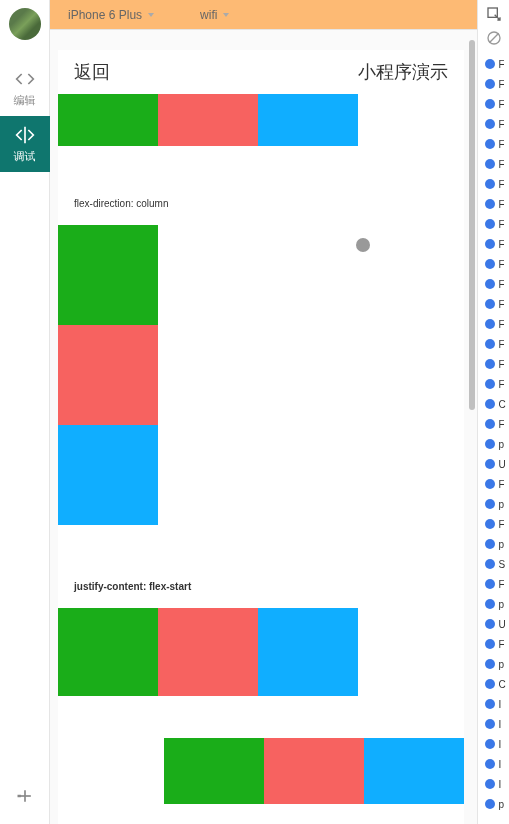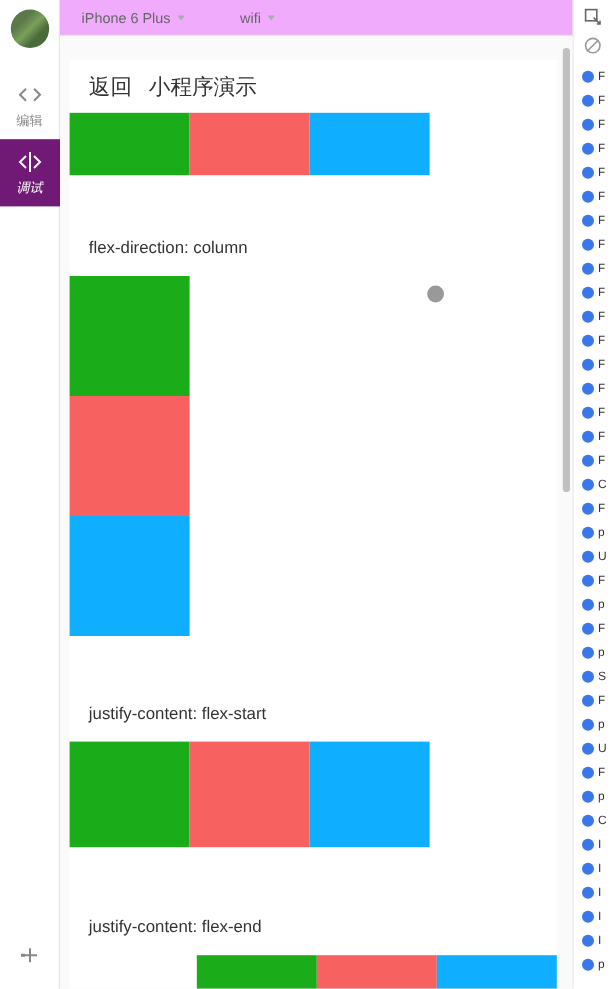--- a/index.html
+++ b/index.html
@@ -3,53 +3,53 @@
   <meta charset="utf-8">
   <style>
     * { margin: 0; padding: 0; box-sizing: border-box; }
     body { font-family: -apple-system, "Microsoft YaHei", sans-serif; font-size: 13px; color: #333; background: #fff; width: 509px; height: 824px; overflow: hidden; position: relative; }
     
     .app { display: flex; height: 100%; }
     
     .sidebar { width: 50px; background: #fff; border-right: 1px solid #e5e5e5; display: flex; flex-direction: column; align-items: center; padding-top: 8px; }
     .avatar { width: 32px; height: 32px; border-radius: 50%; background: linear-gradient(135deg, #5a7a4a 30%, #7aa05a 50%, #4a6a3a 70%); margin-bottom: 20px; }
     .side-item { width: 50px; height: 56px; display: flex; flex-direction: column; align-items: center; justify-content: center; gap: 4px; cursor: pointer; color: #888; font-size: 11px; }
-    .side-item.active { background: #701a75; color: #fff; font-style: italic; }
+    .side-item.active { background: #0f766e; color: #fff; }
     .side-item svg { width: 20px; height: 20px; }
     .side-spacer { flex: 1; }
     
     .main { flex: 1; display: flex; flex-direction: column; background: #f5f5f5; position: relative; }
     
-    .topbar { height: 30px; background: #f0abfc; border-bottom: 1px solid #e5e5e5; display: flex; align-items: center; padding: 0 10px; gap: 0; font-size: 12px; color: #666; }
+    .topbar { height: 30px; background: #fdba74; border-bottom: 1px solid #e5e5e5; display: flex; align-items: center; padding: 0 10px; gap: 0; font-size: 12px; color: #666; }
     .top-select { display: flex; align-items: center; gap: 6px; padding: 0 8px; cursor: pointer; }
     .top-select .chev { width: 0; height: 0; border-left: 3px solid transparent; border-right: 3px solid transparent; border-top: 4px solid #aaa; }
     .top-divider { width: 30px; }
     
     .preview { flex: 1; background: #fafafa; padding: 0 0 0 8px; position: relative; overflow: hidden; }
     .preview-inner { width: 406px; background: #fff; height: 100%; position: relative; }
     
     .page-header { height: 44px; display: flex; align-items: center; padding: 0 16px; font-size: 18px; color: #333; margin-top: 20px; }
     .back { width: 60px; }
-    .title { flex: 1; text-align: left; margin-left: -10px; }
+    .title { flex: 1; text-align: right; margin-left: -10px; }
     
     .demo-area { padding: 0 0 0 0; }
-    .demo-label { font-size: 14px; color: #333; padding: 16px; }
+    .demo-label { font-size: 10px; color: #333; padding: 16px; }
     .flex-row-full { display: flex; height: 88px; width: 300px; }
     .flex-col { display: flex; flex-direction: column; width: 100px; }
     .box { width: 100px; height: 100px; }
     .box-tall { width: 100px; height: 88px; }
     .green { background: #1aad19; }
     .red { background: #f76260; }
     .blue { background: #10aeff; }
     
     .row1 { display: flex; }
     .row1 .box { height: 52px; }
     
     .section2 { margin-top: 36px; }
-    .section3 { margin-top: 40px; }
+    .section3 { margin-top: 40px; font-weight: bold; }
     .section4 { margin-top: 42px; }
     
     .loading-dot { width: 14px; height: 14px; border-radius: 50%; background: #999; position: absolute; top: 188px; left: 298px; }
     
     .right-rail { width: 32px; background: #fff; border-left: 1px solid #e5e5e5; display: flex; flex-direction: column; align-items: center; padding-top: 6px; gap: 0; overflow: hidden; }
     .rail-icon { width: 16px; height: 16px; margin-bottom: 8px; }
     .rail-row { display: flex; align-items: center; gap: 3px; height: 20px; font-size: 10px; color: #333; width: 100%; padding-left: 4px; }
     .info-dot { width: 10px; height: 10px; border-radius: 50%; background: #3b78e7; flex-shrink: 0; }
     .rail-text { white-space: nowrap; overflow: hidden; }
     
@@ -135,21 +135,20 @@
           <div class="section3">
             <div class="demo-label">justify-content: flex-start</div>
             <div class="flex-row-full">
               <div class="box-tall green"></div>
               <div class="box-tall red"></div>
               <div class="box-tall blue"></div>
             </div>
           </div>
 
           <div class="section4">
-            <div class="demo-label">justify-content: flex-end</div>
             <div class="row4-wrap">
               <div class="box green"></div>
               <div class="box red"></div>
               <div class="box blue"></div>
             </div>
           </div>
         </div>
 
         <div class="loading-dot"></div>
       </div>

